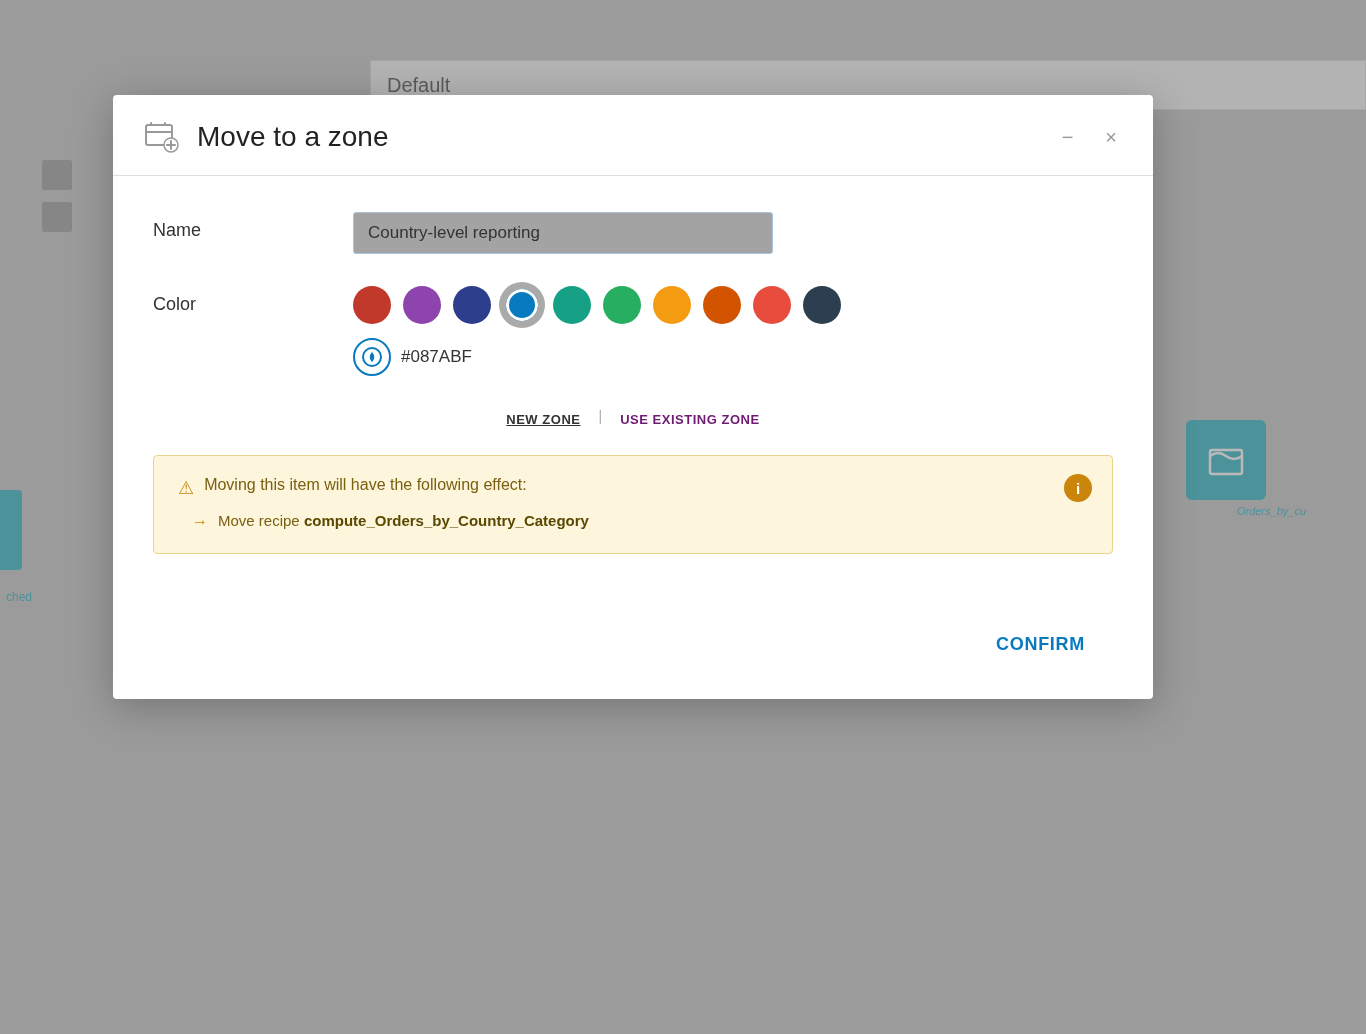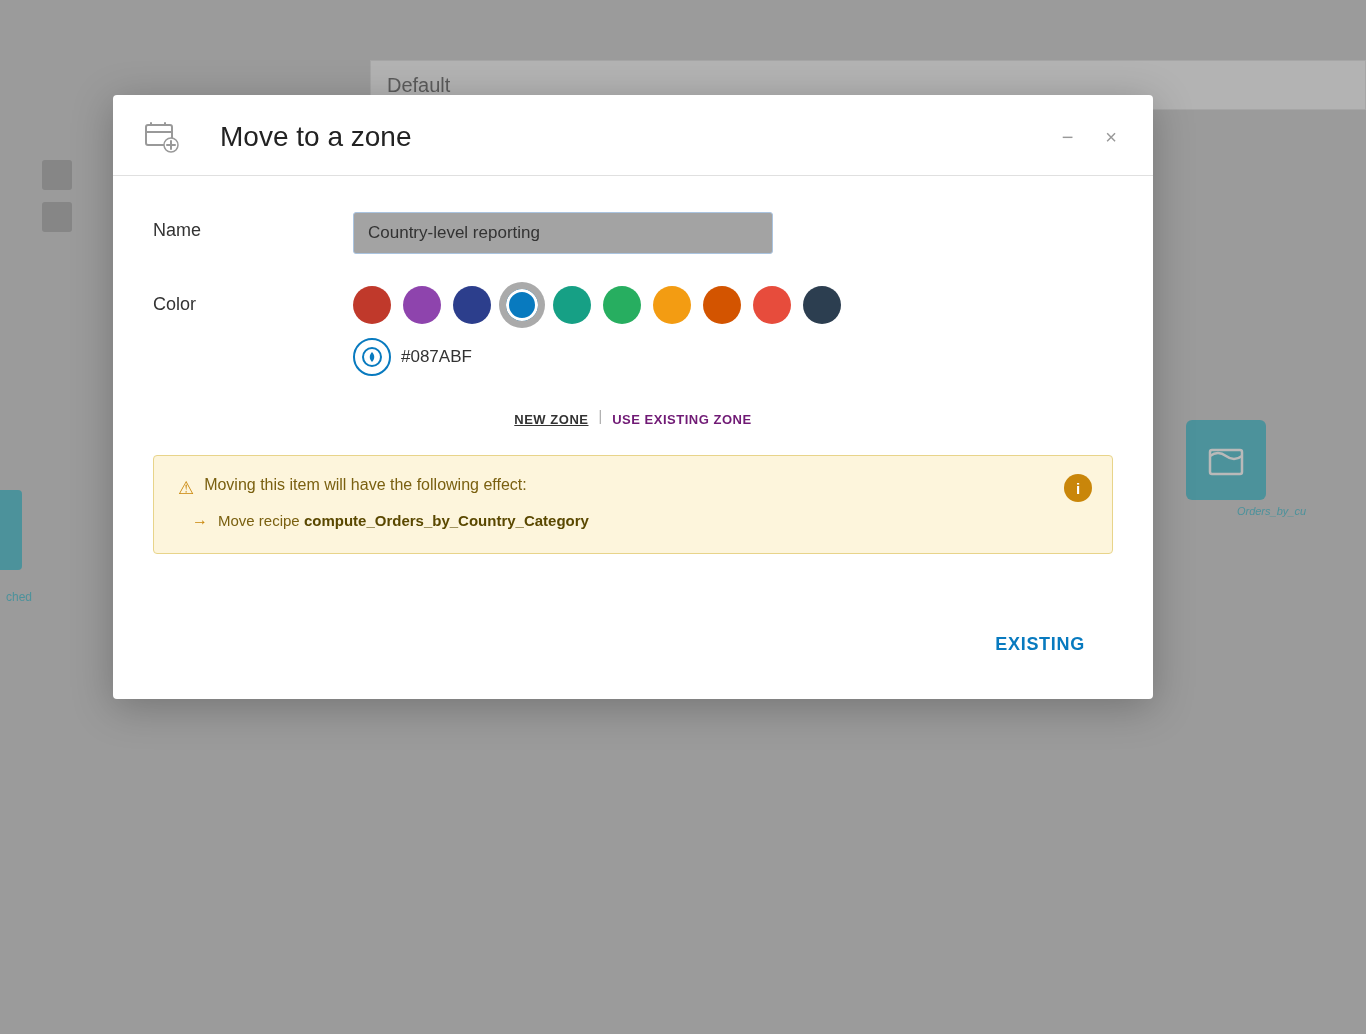--- a/index.html
+++ b/index.html
@@ -110,21 +110,20 @@
       overflow: hidden;
     }
 
     
     .modal-header {
       display: flex;
       align-items: center;
       padding: 22px 28px 18px 28px;
       border-bottom: 1px solid #e0e0e0;
       position: relative;
-      gap: 23px;
     }
 
     .modal-header-icon {
       width: 40px;
       height: 40px;
       margin-right: 16px;
       flex-shrink: 0;
       display: flex;
       align-items: center;
       justify-content: center;
@@ -230,21 +229,21 @@
     .color-hex-value {
       font-size: 17px;
       color: #333;
     }
 
     
     .zone-tabs {
       display: flex;
       align-items: flex-start;
       justify-content: center;
-      gap: 0;
+      gap: 8px;
       margin: 4px 0 24px 0;
     }
 
     .zone-tab {
       font-size: 13px;
       font-weight: 700;
       letter-spacing: 0.04em;
       cursor: pointer;
       padding: 4px 0;
       color: #333;
@@ -480,16 +479,16 @@
       <li>
             <span class="warning-list-arrow">→</span>
             <span class="warning-recipe-text">Move recipe <strong class="warning-recipe-name">compute_Orders_by_Country_Category</strong></span>
           </li>
         </ul>
     </div>
 
   </div>
 
   <div class="modal-footer">
-    <button class="btn-confirm">EXISTING</button>
+    <button class="btn-confirm">CONFIRM</button>
   </div>
 
 </div>
 
 </body></html>

